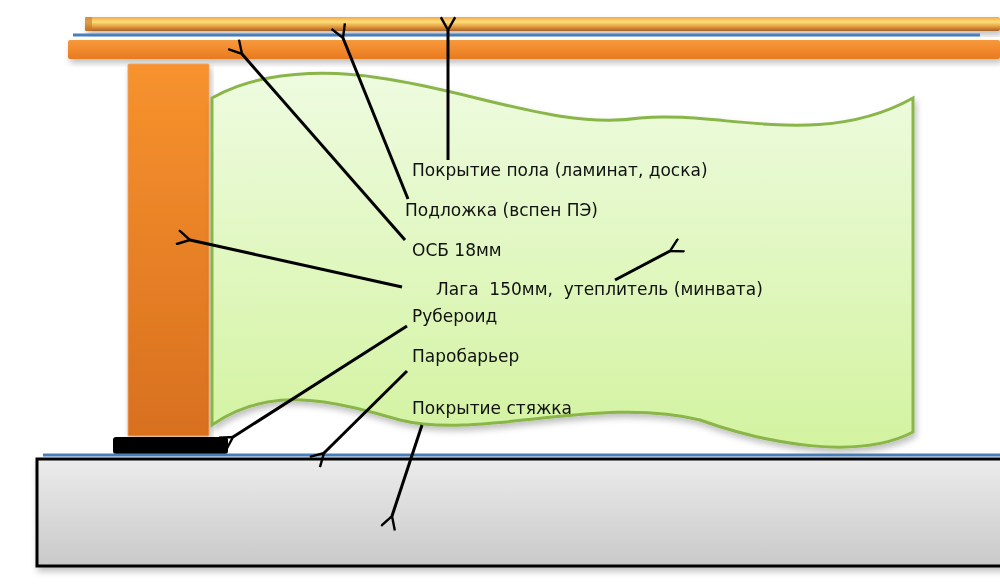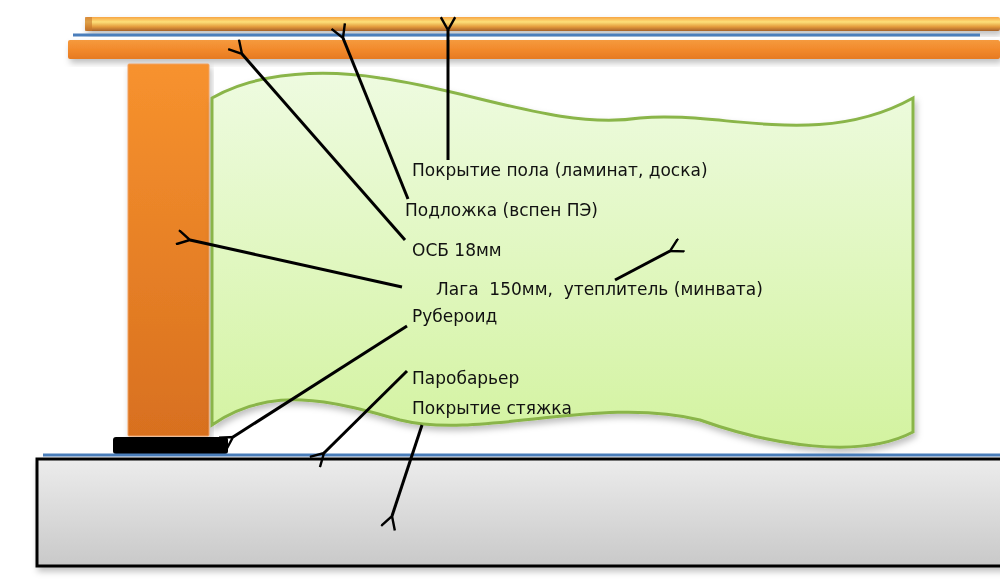--- a/index.html
+++ b/index.html
@@ -80,14 +80,14 @@
     <line x1="407" y1="371" x2="324" y2="453" marker-end="url(#arrowHead)"></line>
     <line x1="422" y1="425" x2="392" y2="516" marker-end="url(#arrowHead)"></line>
   </g>
 </svg>
 
 <div class="label" style="left:412px; top:160px;">Покрытие пола (ламинат, доска)</div>
 <div class="label" style="left:405px; top:200px;">Подложка (вспен ПЭ)</div>
 <div class="label" style="left:412px; top:240px;">ОСБ 18мм</div>
 <div class="label" style="left:412px; top:279px;margin-left:24px;">Лага  150мм,  утеплитель (минвата)</div>
 <div class="label" style="left:412px; top:306px;">Рубероид</div>
-<div class="label" style="left:412px; top:368px;">Паробарьер</div>
+<div class="label" style="left:412px; top:346px;">Паробарьер</div>
 <div class="label" style="left:412px; top:398px;">Покрытие стяжка</div>
 
 </body></html>

